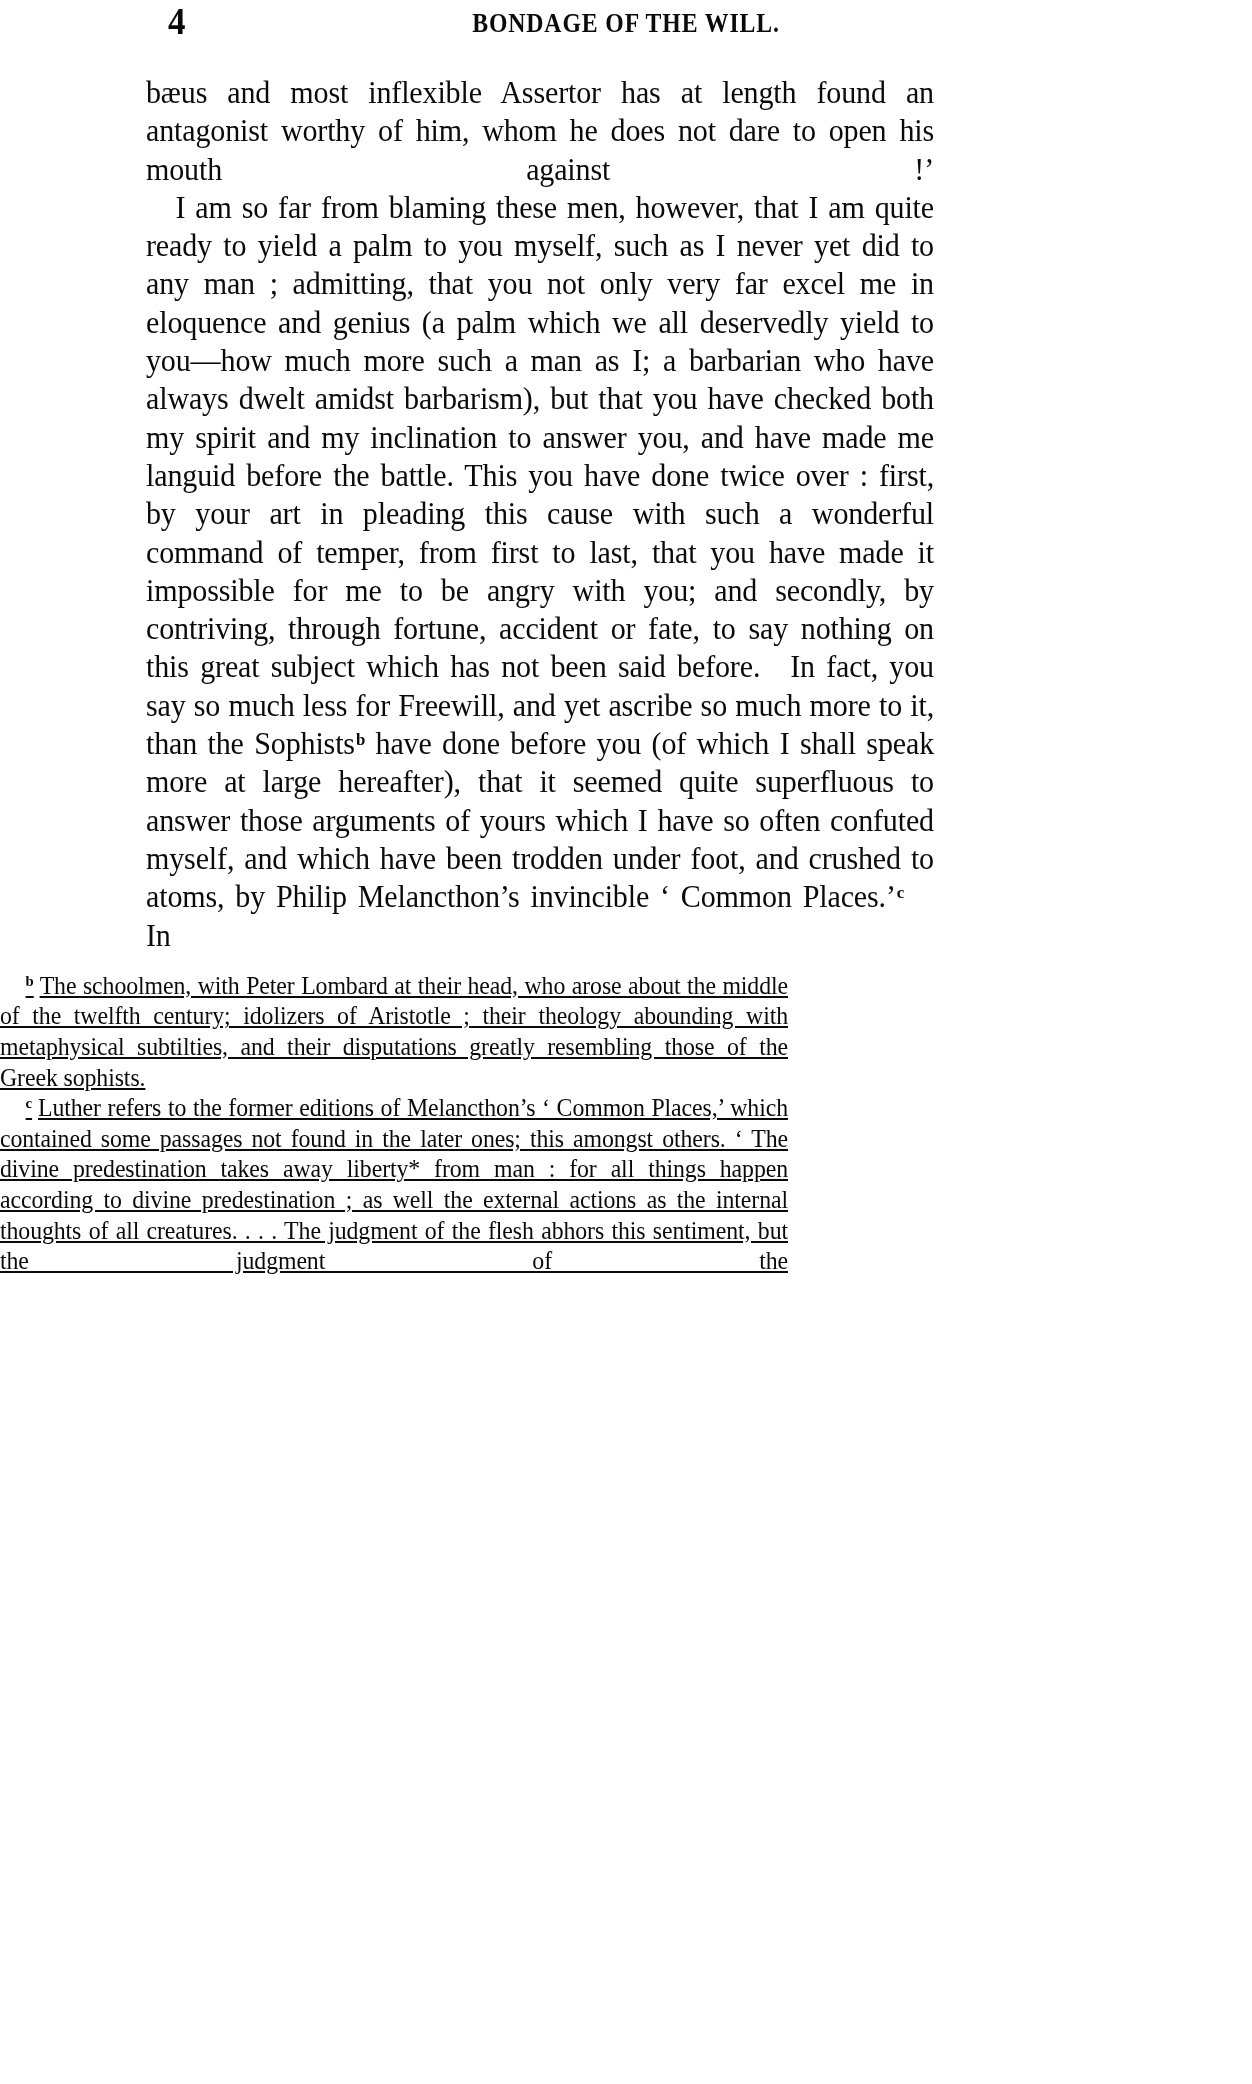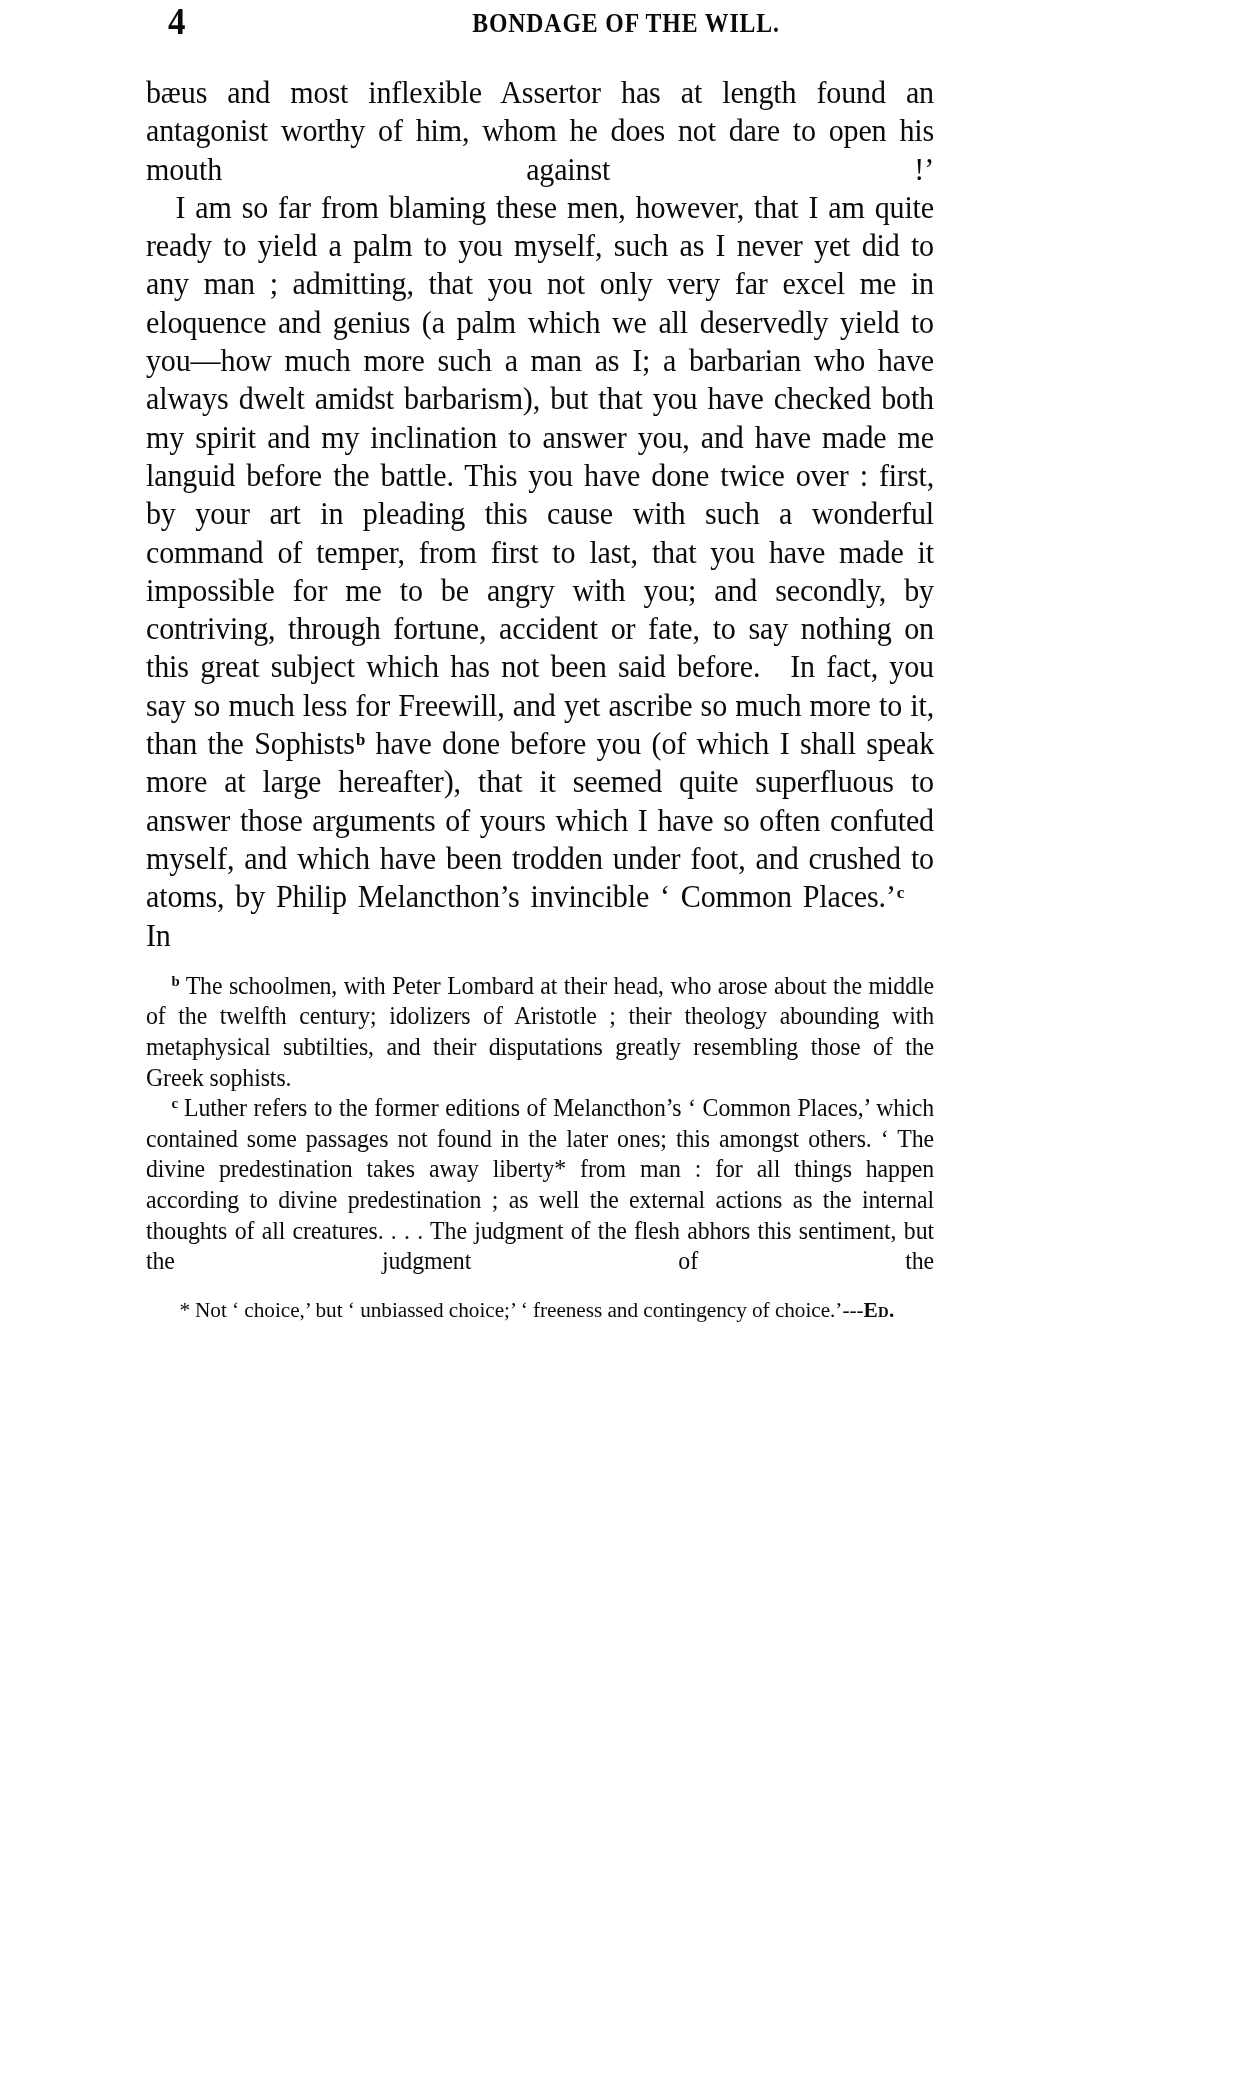--- a/index.html
+++ b/index.html
@@ -83,22 +83,22 @@
     font-size: 0.56em;
     vertical-align: 0.52em;
     line-height: 0;
     margin-left: 1px;
     font-weight: 600;
   }
 
   
   .footnotes {
     width: 800px;
-    margin-left: 146px;
     margin-top: 16px;
+    text-decoration: underline;
   }
   p.fn-par {
     margin: 0;
     text-align: justify;
     text-align-last: justify;
     font-size: 24.2px;
     line-height: 30.6px;
     letter-spacing: -0.1px;
     transform: scaleX(0.985);
     transform-origin: left top;
@@ -169,19 +169,14 @@
     <p class="fn-par ragged">
       <span class="fn-marker">b</span><span>The schoolmen, with Peter Lombard at their head, who arose about the middle of the twelfth century; idolizers of Aristotle ; their theology abounding with metaphysical subtilties, and their disputations greatly resembling those of the Greek sophists.</span>
     </p>
 
     <p class="fn-par">
       <span class="fn-marker">c</span><span>Luther refers to the former editions  of Melancthon’s ‘ Common Places,’ which contained some passages not found in the later ones; this amongst others.  ‘ The divine predestination takes away liberty* from man : for all things happen according to divine predestination ; as well the external actions as the internal thoughts of all creatures. . . . The judgment of the flesh abhors this sentiment, but the judgment of the</span>
     </p>
 
   </div>
 
-  <div class="astnote">
-    <p class="ast-par ragged">
-      <span class="ast-marker">*</span><span>Not ‘ choice,’ but ‘ unbiassed  choice;’ ‘ freeness and  contingency of choice.’---</span><span class="smallcaps">Ed.</span>
-    </p>
-  </div>
 
 </div>
 
 </body></html>

